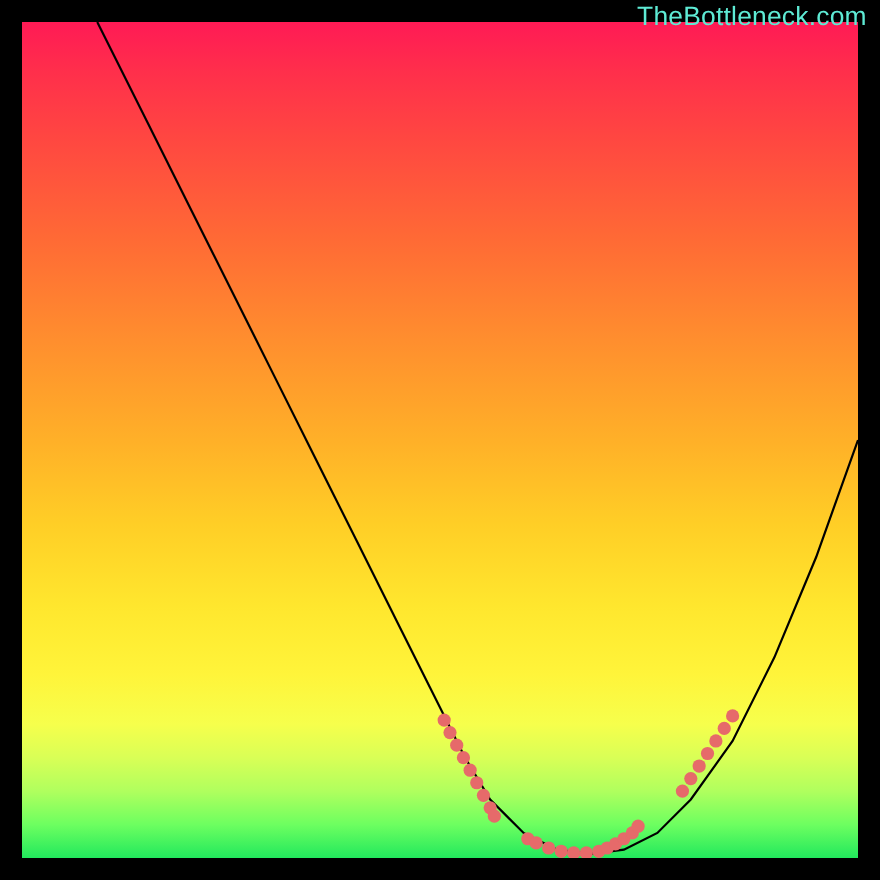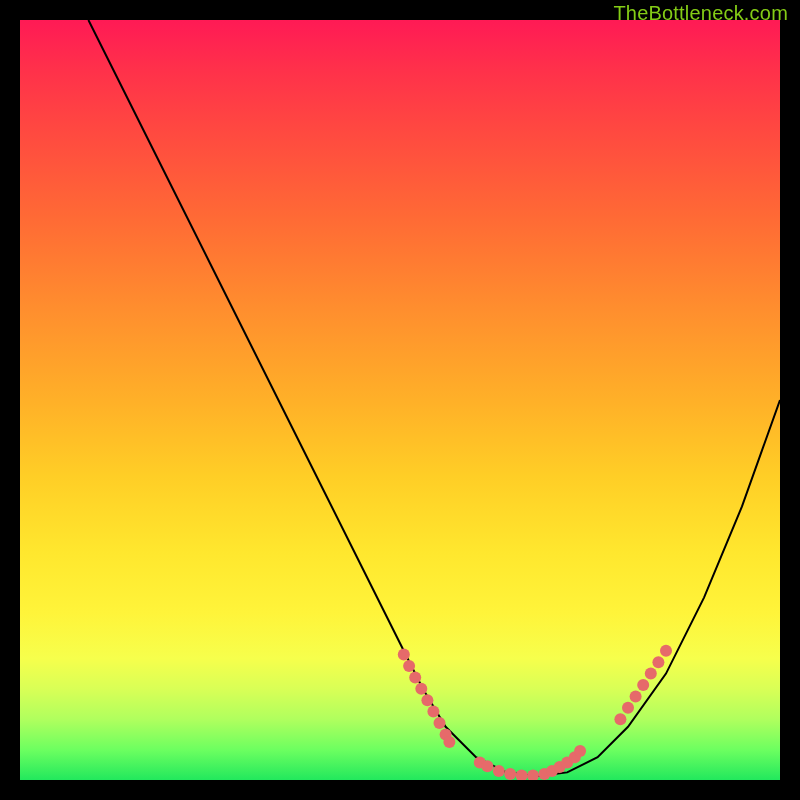--- a/index.html
+++ b/index.html
@@ -13,23 +13,23 @@
   .outer {
     width: 800px;
     height: 800px;
     background: #000;
     position: relative;
   }
   .watermark {
     position: absolute;
     top: 2px;
     right: 12px;
-    color: #84cc16;
+    color: #5eead4;
     font-family: Arial, Helvetica, sans-serif;
-    font-size: 20px;
+    font-size: 24px;
     letter-spacing: 0.2px;
     z-index: 5;
   }
   .plot-frame {
     position: absolute;
     left: 20px;
     top: 20px;
     width: 760px;
     height: 760px;
     background: #000;

